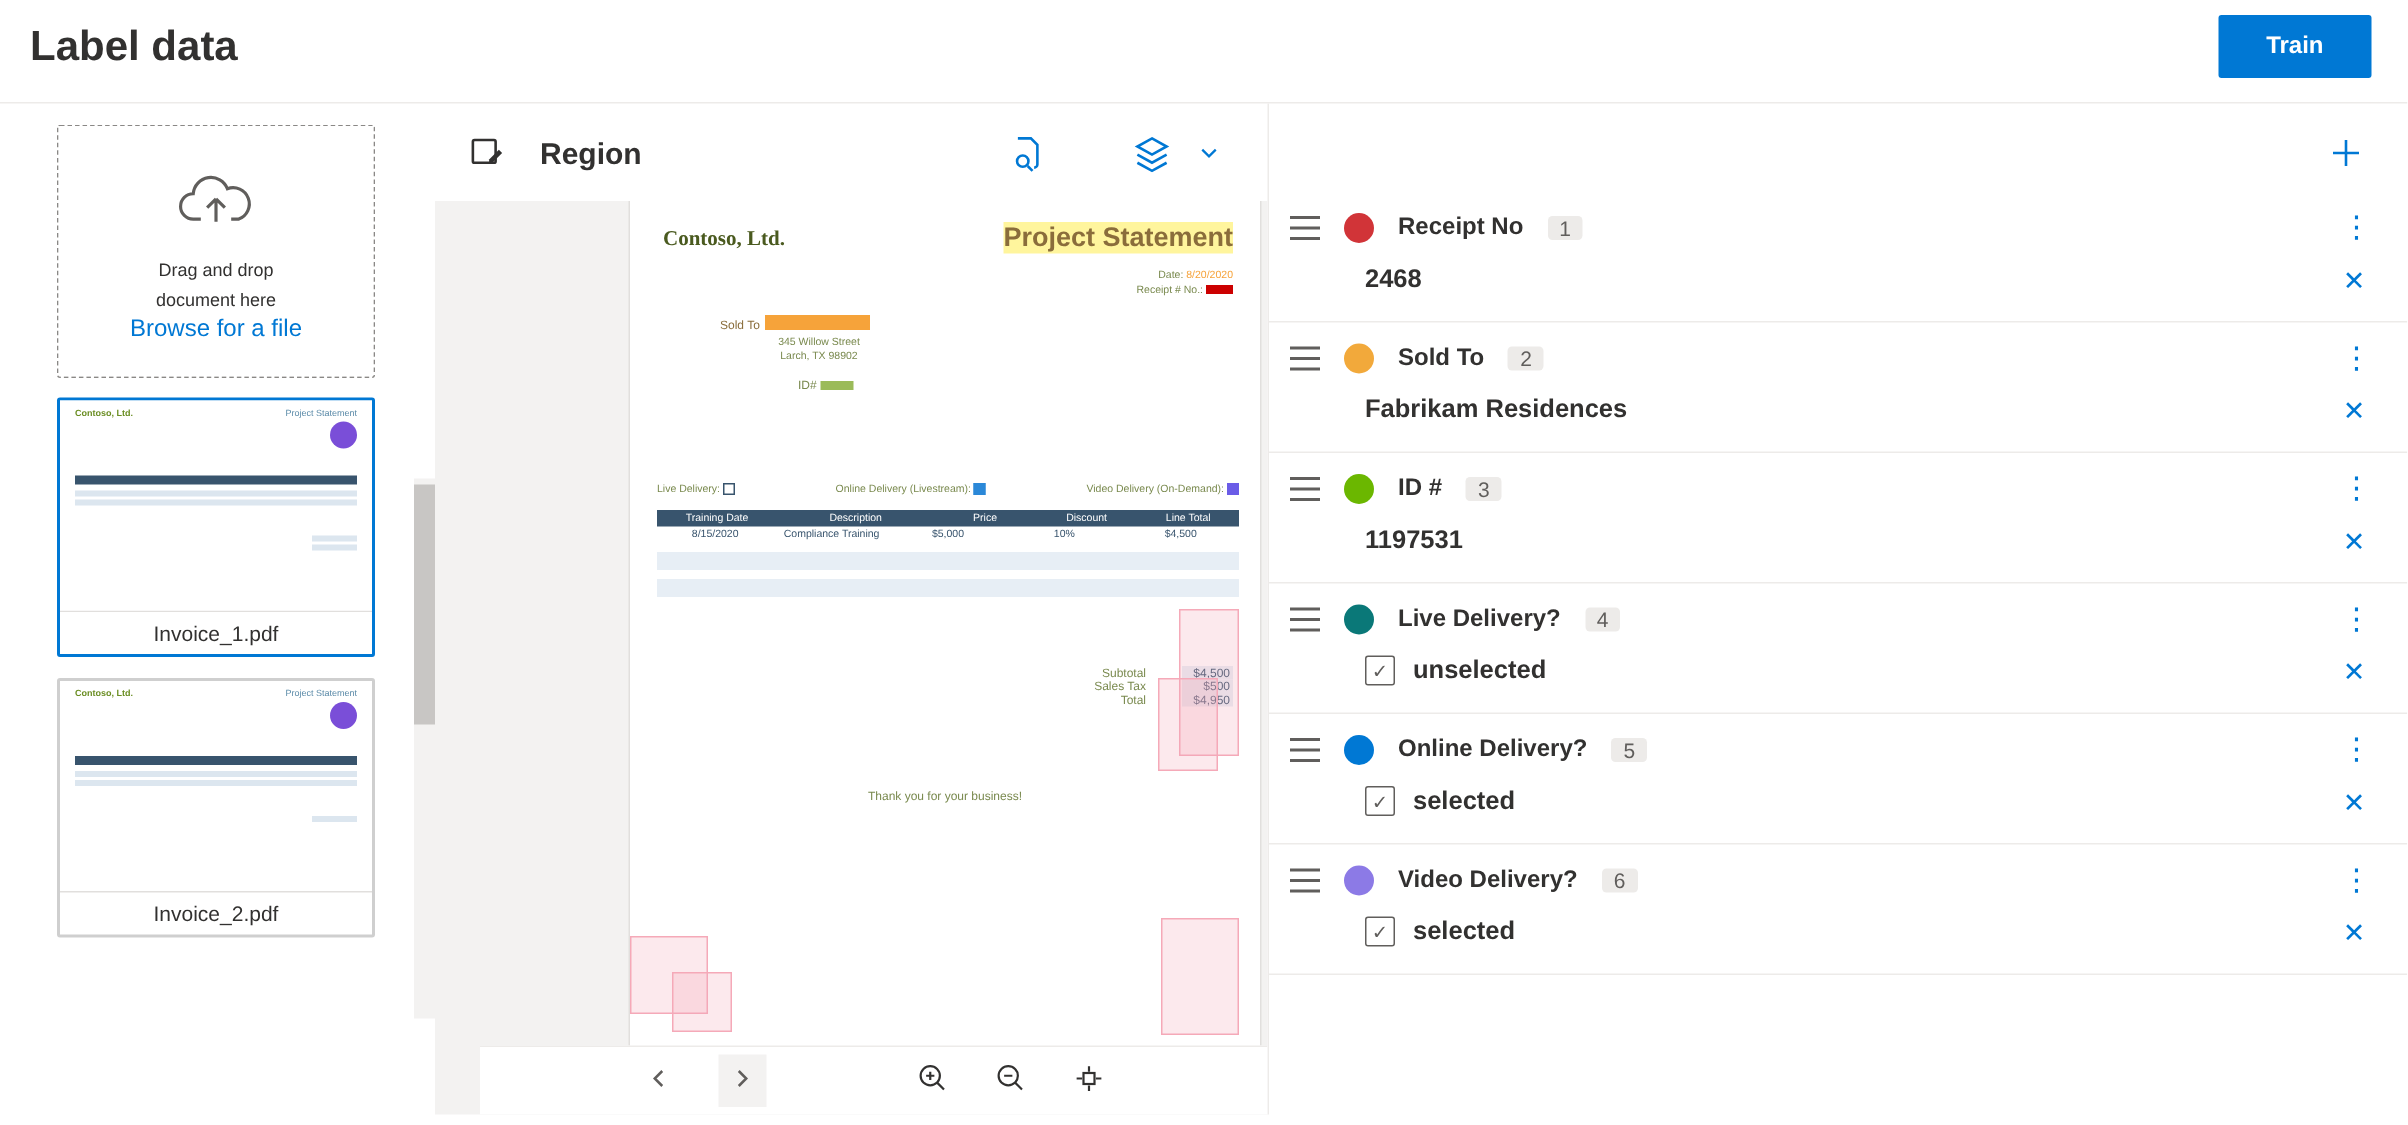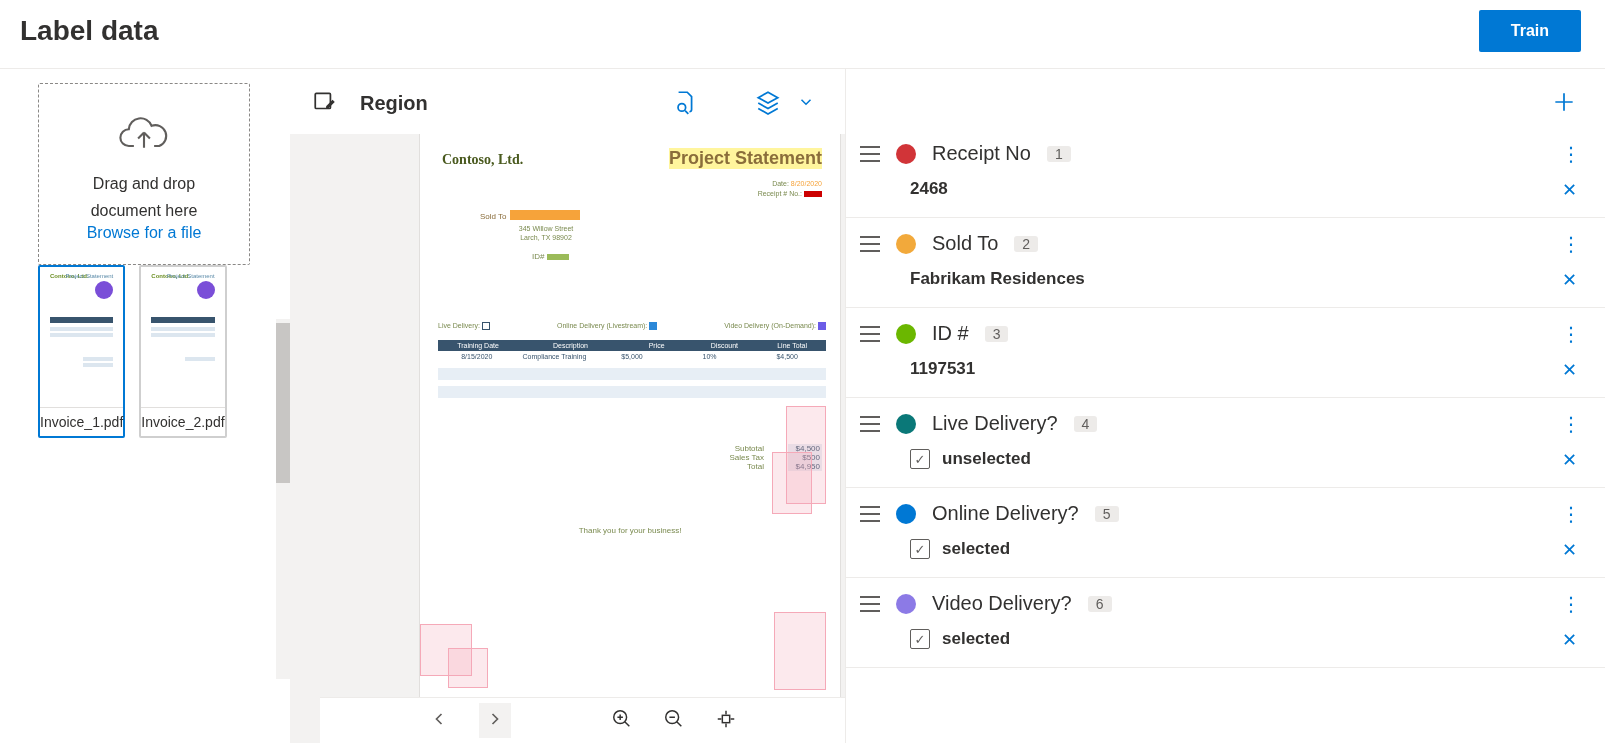--- a/index.html
+++ b/index.html
@@ -8,24 +8,24 @@
 .topbar { display: flex; justify-content: space-between; align-items: center; padding: 10px 24px 16px 20px; border-bottom: 1px solid #edebe9; }
 .topbar h1 { font-size: 28px; font-weight: 600; }
 .train-btn { background: #0078d4; color: #fff; border: none; padding: 12px 32px; font-size: 16px; font-weight: 600; cursor: pointer; border-radius: 2px; }
 
 .main { display: flex; height: calc(100% - 76px); }
 
 
 .leftcol { width: 260px; padding: 14px 10px 0 38px; position: relative; }
 .dropzone { border: 1.5px dashed #8a8886; border-radius: 2px; text-align: center; padding: 30px 10px 22px 10px; }
 .dropzone .upl-icon { width: 54px; height: 44px; margin: 0 auto 12px auto; }
-.dropzone p { font-size: 16px; line-height: 1.7; }
+.dropzone p { font-size: 12px; line-height: 1.7; }
 .dropzone a { color: #0078d4; text-decoration: none; font-size: 16px; }
 
-.thumb-list { margin-top: 0; display: flex; flex-direction: row; gap: 14px; }
+.thumb-list { margin-top: 13px; display: flex; flex-direction: column; gap: 14px; }
 .thumb { border: 2px solid #cfcfcf; border-radius: 2px; display: flex; flex-direction: column; }
 .thumb.selected { border-color: #0078d4; }
 .thumb-img { height: 140px; background: #fff; position: relative; overflow: hidden; }
 .thumb-dot { position: absolute; top: 14px; right: 10px; width: 18px; height: 18px; border-radius: 50%; background: #7a4ed8; }
 .thumb-name { border-top: 1px solid #e1dfdd; padding: 6px 0; text-align: center; font-size: 14px; }
 .mini-doc { position: absolute; inset: 6px; }
 .mini-title { position:absolute; top:0; left:4px; font-size:6px; color:#6b8e23; font-weight:bold;}
 .mini-ps { position:absolute; top:0; right:4px; font-size:6px; color:#5a8aa8;}
 .mini-bar { position:absolute; background:#dce6ef; height:4px; }
 .scroll-track { position:absolute; right:-32px; top:0; width:16px; height:360px; background:#f3f2f1; }
@@ -73,21 +73,21 @@
 
 
 .panel { width: 760px; border-left:1px solid #edebe9; display:flex; flex-direction:column; overflow-y:auto; }
 .panel-top { display:flex; justify-content:flex-end; padding:20px 28px 10px 0; }
 .plus-btn { color:#0078d4; }
 .field { border-bottom:1px solid #edebe9; padding:14px 24px 10px 14px; }
 .field-head { display:flex; align-items:center; gap:16px; }
 .drag-icon { width:20px; height:16px; display:flex; flex-direction:column; justify-content:space-between; }
 .drag-icon span { height:2px; background:#605e5c; }
 .color-dot { width:20px; height:20px; border-radius:50%; }
-.field-name { font-size:20px; }
+.field-name { font-size:16px;font-weight:bold; }
 .badge { background:#edebe9; color:#605e5c; border-radius:3px; padding:0 8px; font-size:14px; min-width:22px; text-align:center; }
 .field-head .spacer { flex:1; }
 .vdots { color:#0078d4; font-size:20px; line-height:0; letter-spacing:0; }
 .field-value-row { display:flex; align-items:flex-start; padding:14px 4px 6px 50px; }
 .field-value { font-size:17px; font-weight:600; }
 .sel-icon { width:20px; height:20px; border:1.5px solid #605e5c; border-radius:2px; margin-right:12px; display:inline-flex; align-items:center; justify-content:center; color:#605e5c; font-size:13px; }
 .close-x { margin-left:auto; color:#0078d4; font-size:18px; }
 </style>
 </head>
 <body>

